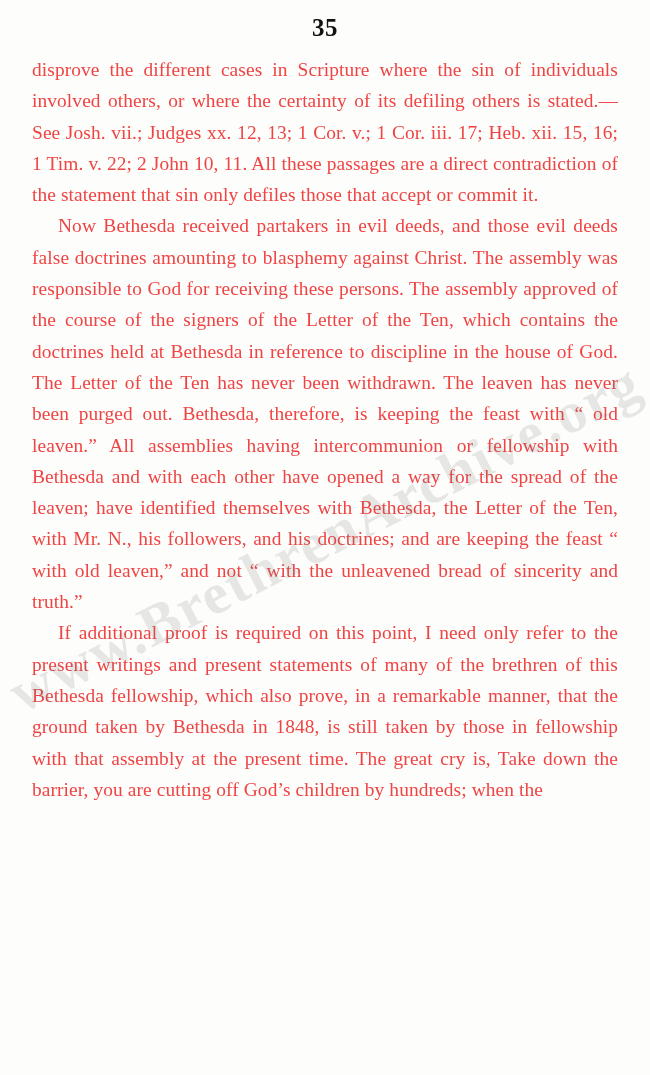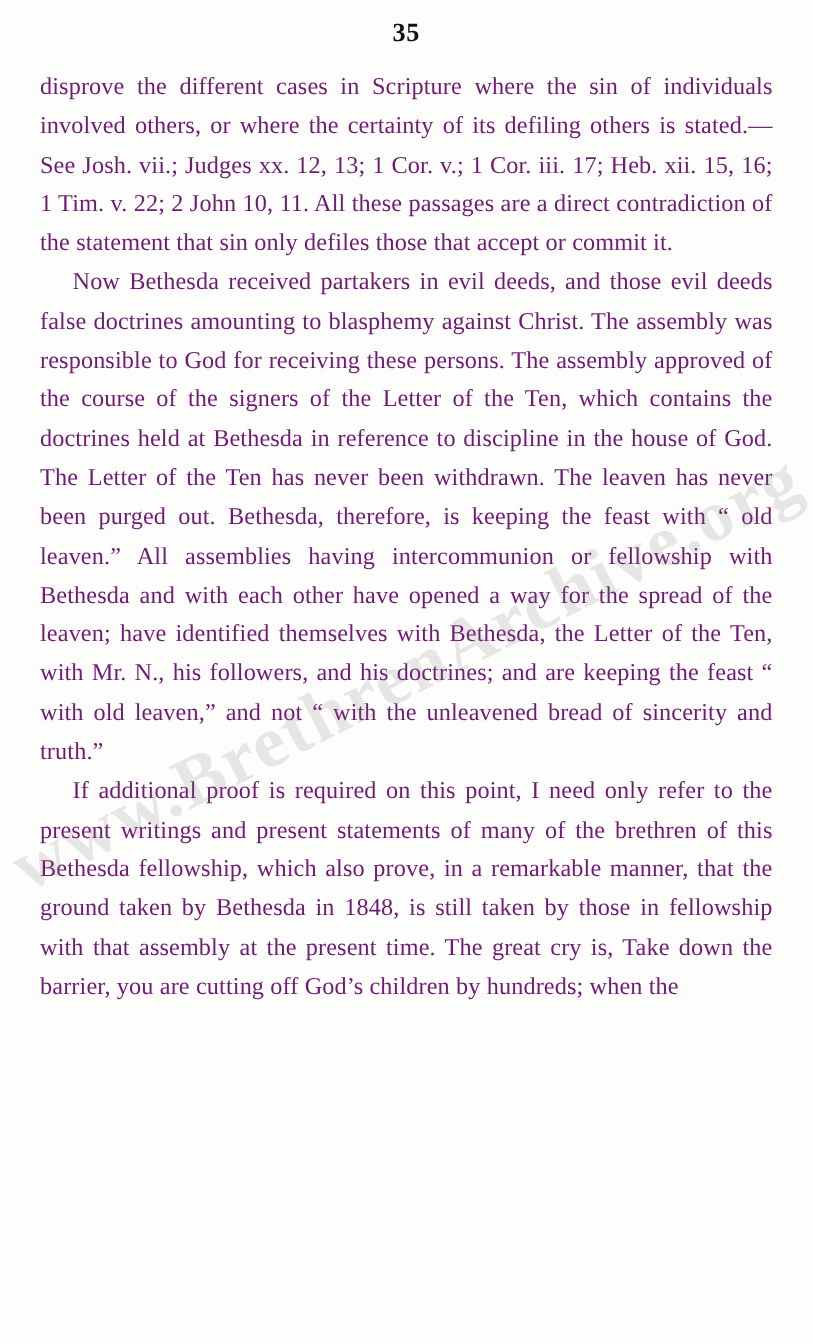--- a/index.html
+++ b/index.html
@@ -44,40 +44,40 @@
     letter-spacing: 2px;
     color: rgba(120, 120, 120, 0.17);
     white-space: nowrap;
   }
   .page-number {
     position: absolute;
     top: 14px;
     left: 0;
     width: 650px;
     text-align: center;
-    font-size: 21px;
+    font-size: 25px;
     font-weight: bold;
     font-family: "Liberation Serif", serif;
     letter-spacing: 0.5px;
   }
   .body-text {
     position: absolute;
     top: 54px;
     left: 32px;
     width: 586px;
     z-index: 2;
   }
   p.para {
     margin: 0;
     font-size: 19.4px;
     line-height: 31.3px;
     text-align: justify;
     text-justify: inter-word;
     font-family: "Liberation Serif", serif;
-    color: #701a75;
+    color: #ef4444;
     letter-spacing: 0.1px;
   }
   p.para.indent {
     text-indent: 26px;
   }
   p.para + p.para {
     margin-top: 0;
   }
   .it {
   }

